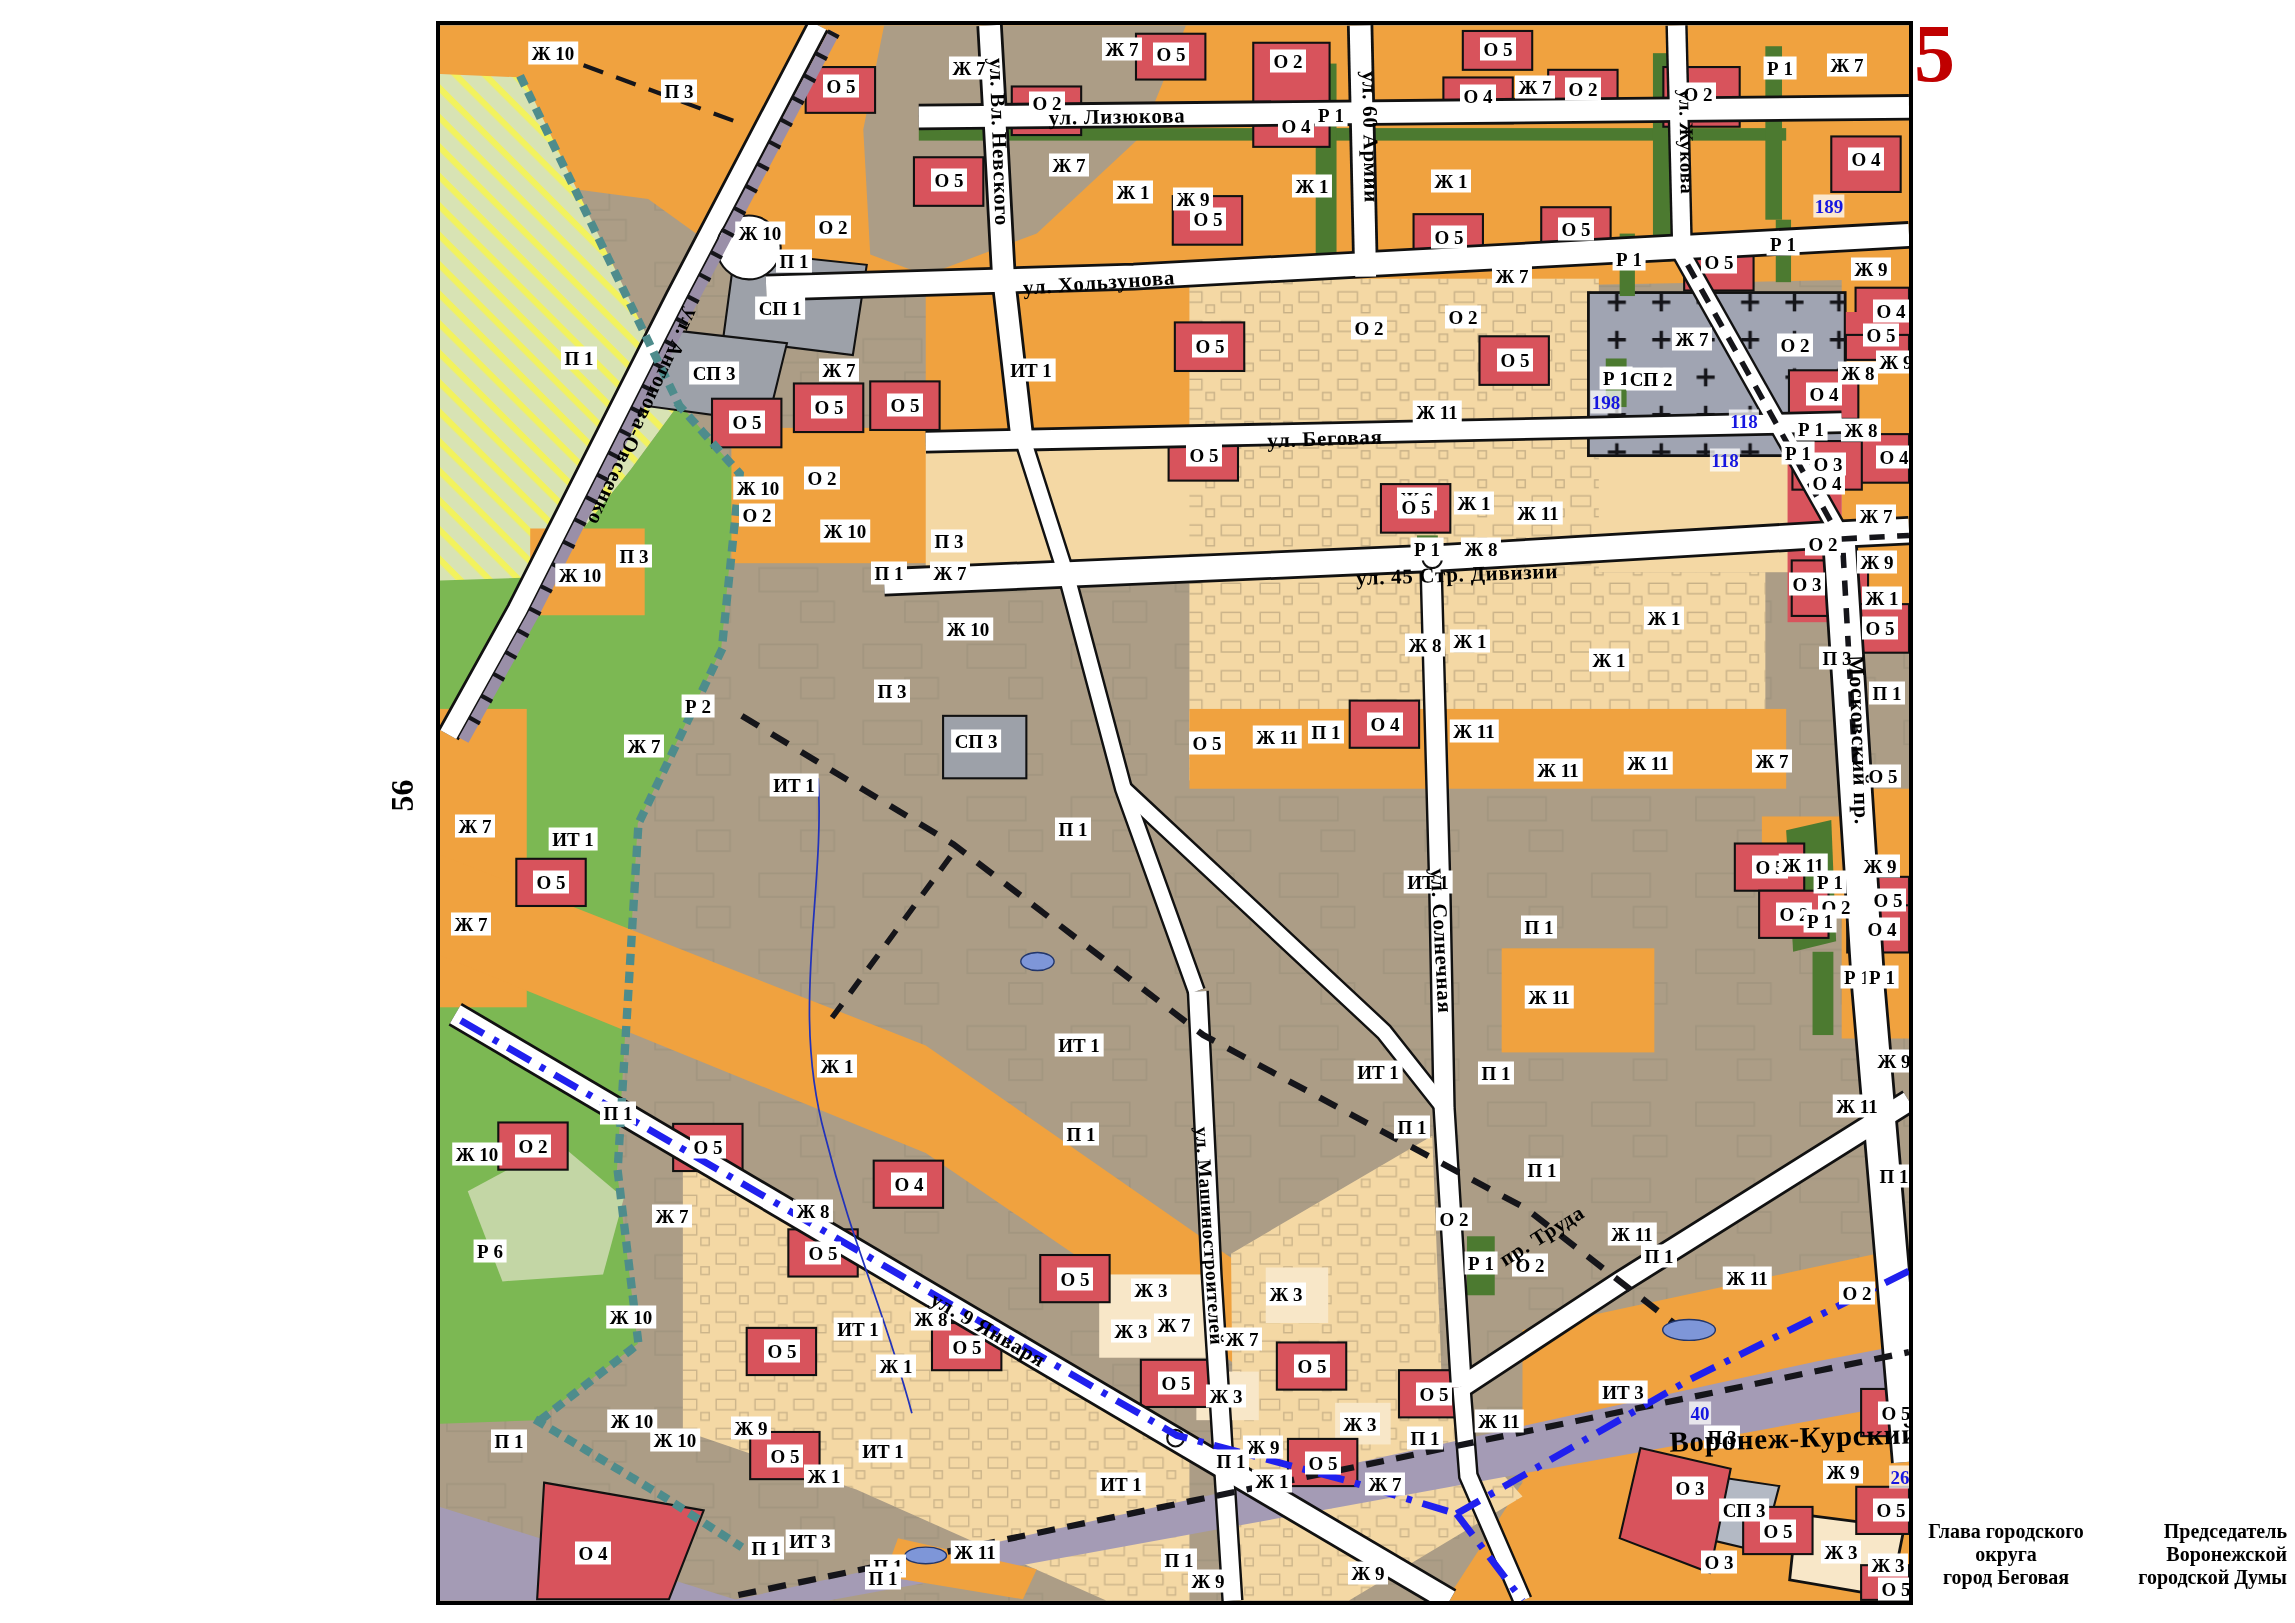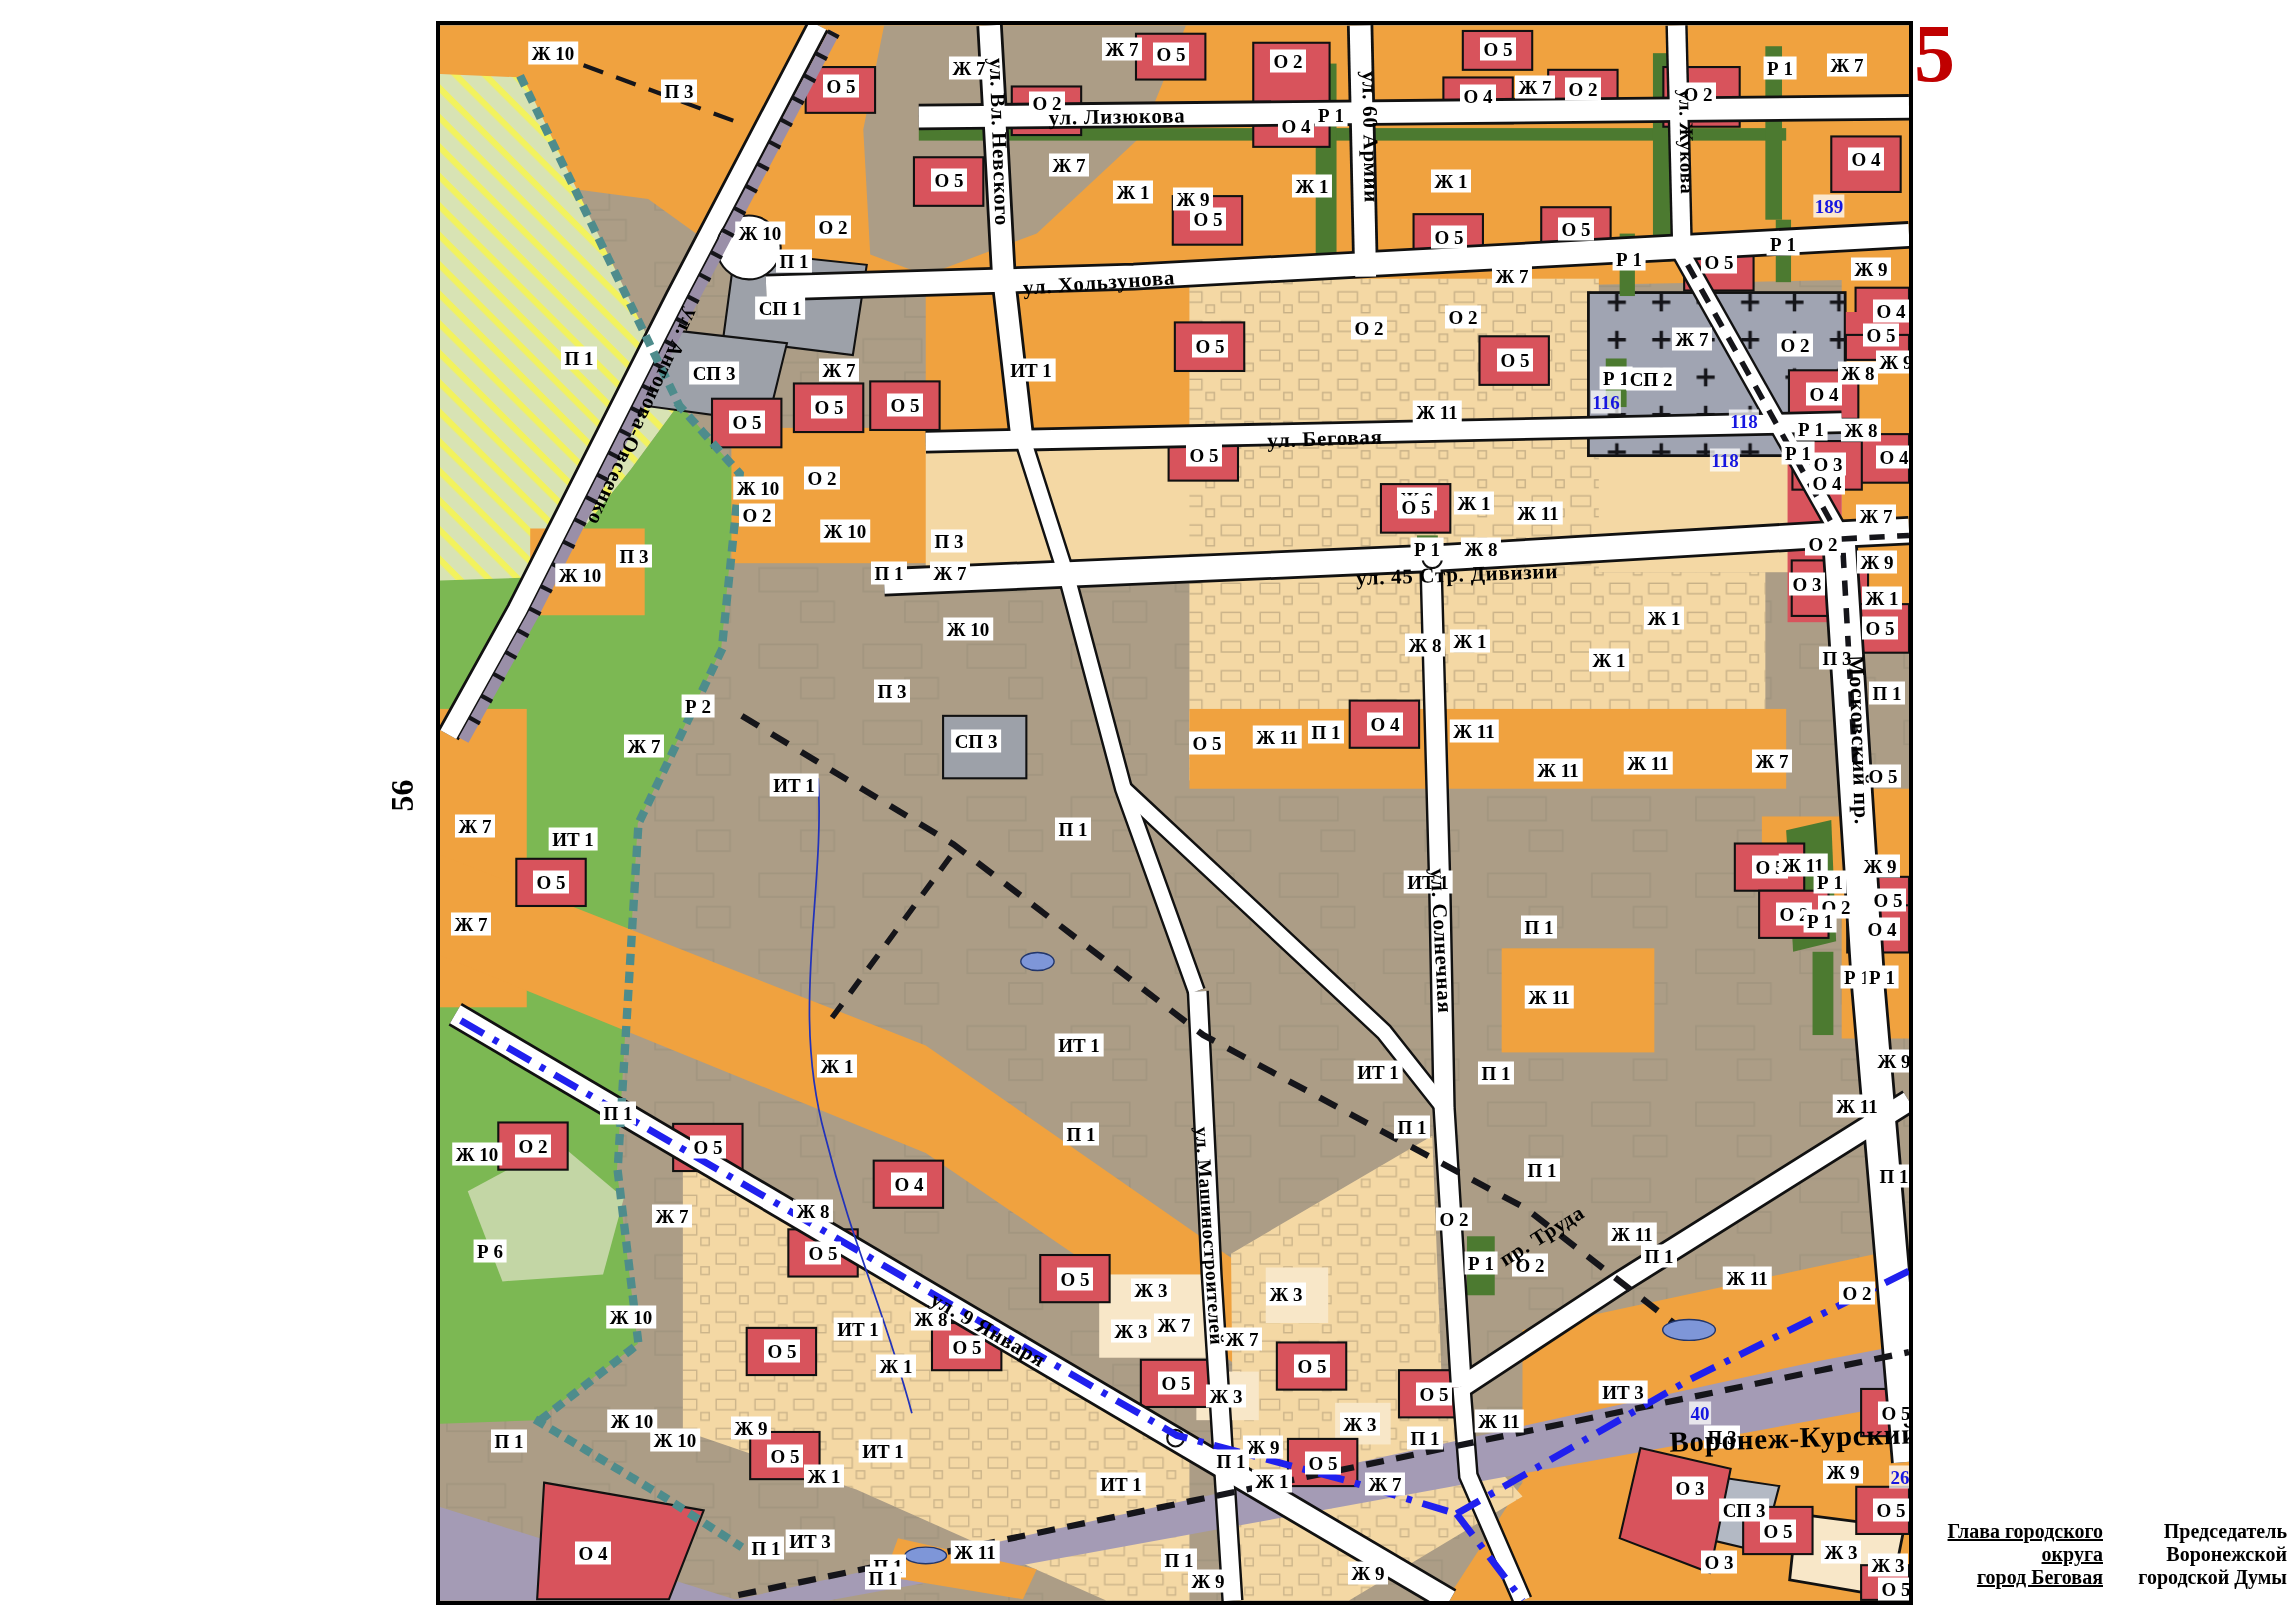--- a/index.html
+++ b/index.html
@@ -16,21 +16,21 @@
       letter-spacing:0.7px;}
   #sheet-number{position:absolute;left:1914px;top:7px;color:#C00000;
       font:bold 82px "Liberation Serif",serif;}
   #page-title{position:absolute;right:15.3px;top:15.3px;width:389px;text-align:right;
       font:25px "Liberation Serif",serif;line-height:1.28;color:#000;}
   #side-number{position:absolute;left:386px;top:777px;transform:rotate(-90deg);
       font:bold 32px "Liberation Serif",serif;color:#000;}
   #footer{position:absolute;left:1909px;top:1520px;width:378px;
       font:bold 20px "Liberation Serif",serif;color:#000;}
   #footer .cols{display:flex;justify-content:space-between;}
-  #footer .col-l{width:194px;text-align:right;text-decoration:underline;}
+  #footer .col-l{width:194px;text-align:center;}
   #footer .col-r{width:174px;text-align:right;}
   #footer .names{display:flex;justify-content:space-between;margin-top:32px;}
   #footer .names .n-l{width:208px;text-align:right;}
   #footer .names .n-r{width:160px;text-align:right;}
 </style>
 </head>
 <body>
 
 <div id="stage">
 
@@ -302,21 +302,21 @@
         <div class="zl" style="left: 509px; top: 155px;">О 5</div>
         <div class="zl" style="left: 693px; top: 167px;">Ж 1</div>
         <div class="zl" style="left: 753px; top: 174px;">Ж 9</div>
         <div class="zl" style="left: 768px; top: 194px;">О 5</div>
         <div class="zl" style="left: 872px; top: 161px;">Ж 1</div>
         <div class="zl" style="left: 1011px; top: 156px;">Ж 1</div>
         <div class="zl" style="left: 929px; top: 303px;">О 2</div>
         <div class="zl" style="left: 1023px; top: 292px;">О 2</div>
         <div class="zl" style="left: 1176px; top: 353px;">Р 1</div>
         <div class="zl" style="left: 1211px; top: 354px;">СП 2</div>
-        <div class="zl blue" style="left: 1166px; top: 377px;">116</div>
+        <div class="zl blue" style="left: 1166px; top: 377px;">198</div>
         <div class="zl blue" style="left: 1304px; top: 396px;">118</div>
         <div class="zl blue" style="left: 1285px; top: 435px;">118</div>
         <div class="zl" style="left: 1355px; top: 320px;">О 2</div>
         <div class="zl" style="left: 1358px; top: 428px;">Р 1</div>
         <div class="zl" style="left: 1387px; top: 458px;">О 4</div>
         <div class="zl" style="left: 770px; top: 321px;">О 5</div>
         <div class="zl" style="left: 997px; top: 387px;">Ж 11</div>
         <div class="zl" style="left: 977px; top: 474px;">Ж 8</div>
         <div class="zl" style="left: 764px; top: 430px;">О 5</div>
         <div class="zl" style="left: 976px; top: 482px;">О 5</div>

